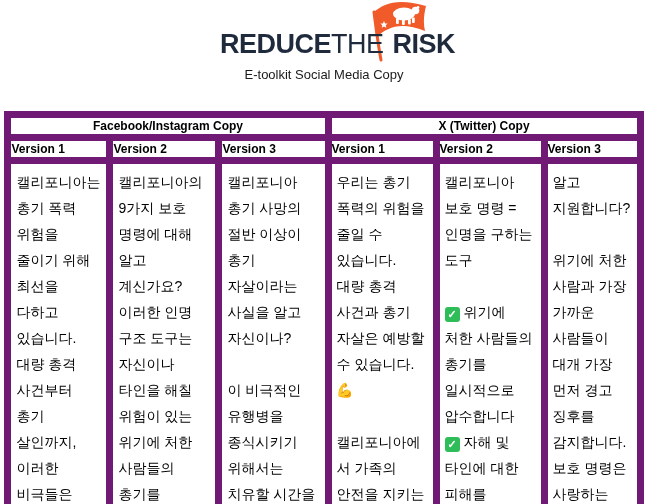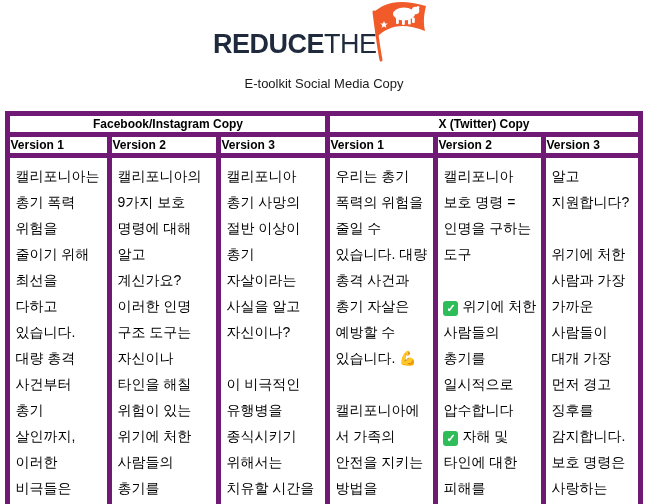--- a/index.html
+++ b/index.html
@@ -8,35 +8,35 @@
     width:648px; height:504px; overflow:hidden;
     font-family:"Liberation Sans", sans-serif;
     color:#000;
   }
   .page { position:relative; width:648px; height:504px; background:#fff; }
 
   
   .header { height:98px; padding-top:2px; text-align:center; }
   .logo { position:relative; width:240px; height:60px; margin:0 auto; }
   .wordmark {
-    position:absolute; left:9px; bottom:2px; white-space:nowrap;
+    position:absolute; left:16px; bottom:2px; white-space:nowrap;
     display:flex; align-items:baseline;
     font-size:27px; font-weight:900; letter-spacing:-0.5px; color:#1f2b3d;
   }
   .w-the { font-weight:400; margin-right:9px; }
   .flag-svg { position:absolute; left:128px; top:-2px; width:100px; height:62px; overflow:visible; }
-  .subtitle { margin-top:14px; font-size:13px; color:#1a1a1a; }
+  .subtitle { margin-top:5px; font-size:13px; color:#1a1a1a; }
 
   
   table.copy-table {
     width:632px; margin:13px auto 0;
     border-collapse:collapse; table-layout:fixed;
     border:2px solid #000;
   }
-  .copy-table th, .copy-table td { border:5px solid #701a75; }
+  .copy-table th, .copy-table td { border:7px solid #701a75; }
   th.group-h {
     font-size:12px; font-weight:700; text-align:center;
     height:17px; padding:1px 2px;
   }
   th.ver-h {
     font-size:12px; font-weight:700; text-align:left;
     height:17px; padding:1px 0;
   }
   td.cell {
     vertical-align:top; height:358px; padding:5px 5px 0 5px; overflow:hidden;
@@ -75,20 +75,21 @@
           <rect x="64" y="18" width="2.8" height="6" rx="1"></rect>
           <rect x="70" y="19" width="2.8" height="6" rx="1"></rect>
           <rect x="76" y="19" width="2.8" height="5.5" rx="1"></rect>
           <rect x="80" y="17.5" width="2.8" height="5.5" rx="1"></rect>
           <path d="M52,21 l1.1,2.4 2.6,0.2 -2,1.7 0.7,2.5 -2.4,-1.4 -2.4,1.4 0.7,-2.5 -2,-1.7 2.6,-0.2 Z"></path>
         </g>
       </svg>
       <div class="wordmark">
         <span class="w-reduce">REDUCE</span>
           <span class="w-the">THE</span>
+          <span class="w-risk">RISK</span>
       </div>
     </div>
     <div class="subtitle">E-toolkit Social Media Copy</div>
   </div>
 
   <table class="copy-table">
     <colgroup>
       <col style="width:102px">
         <col style="width:109px">
         <col style="width:109px">

